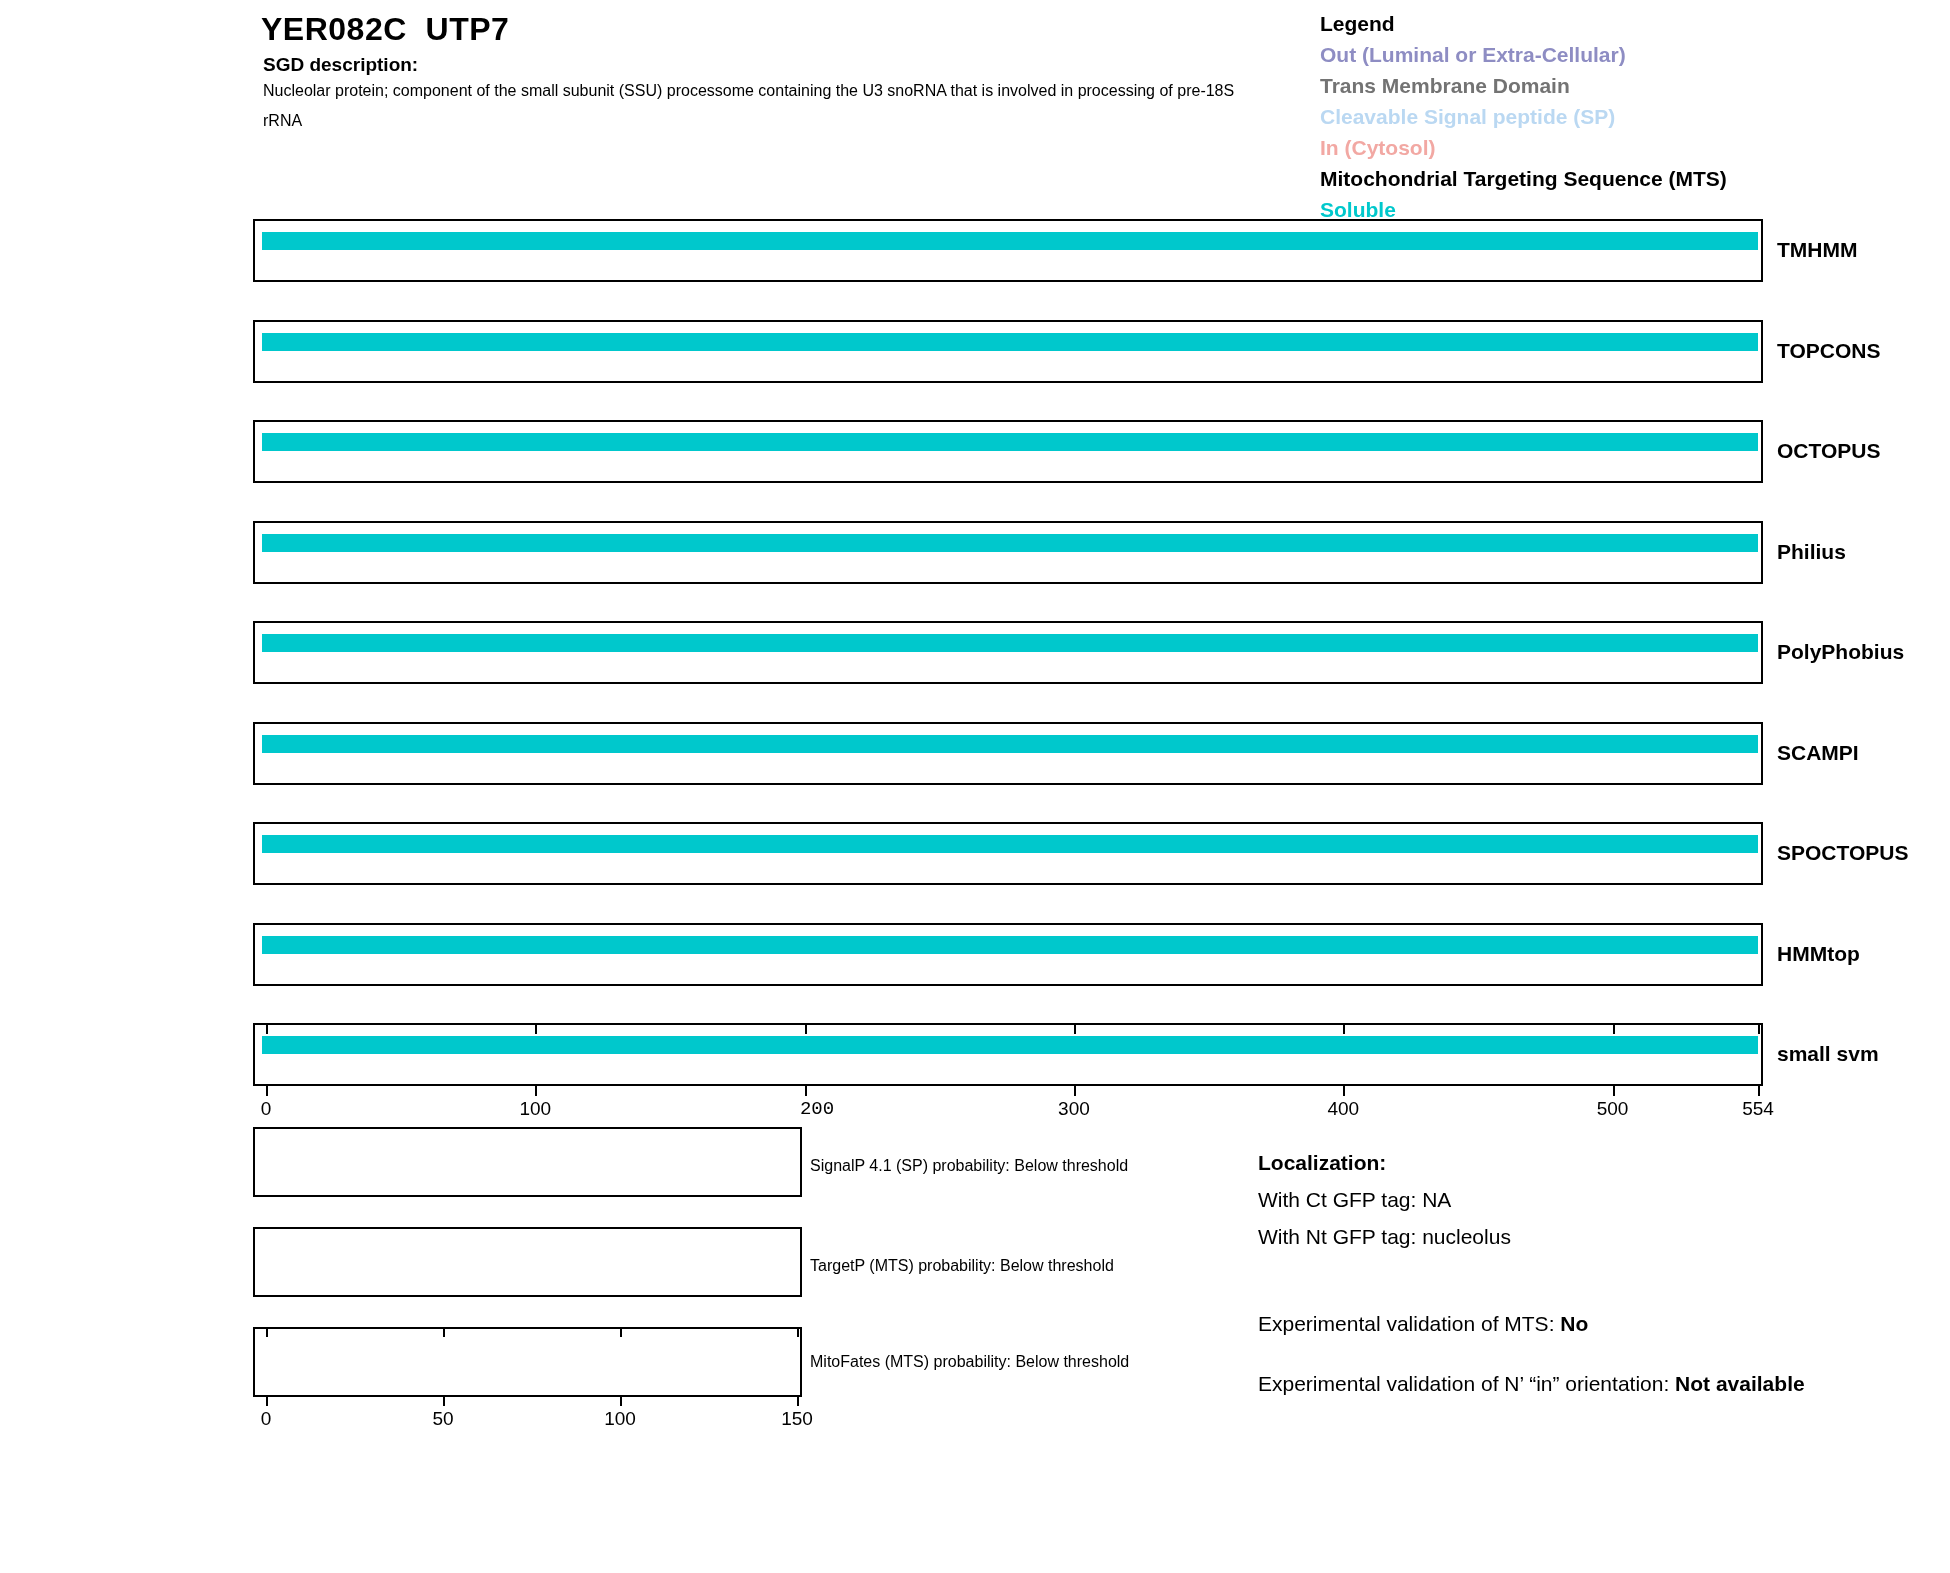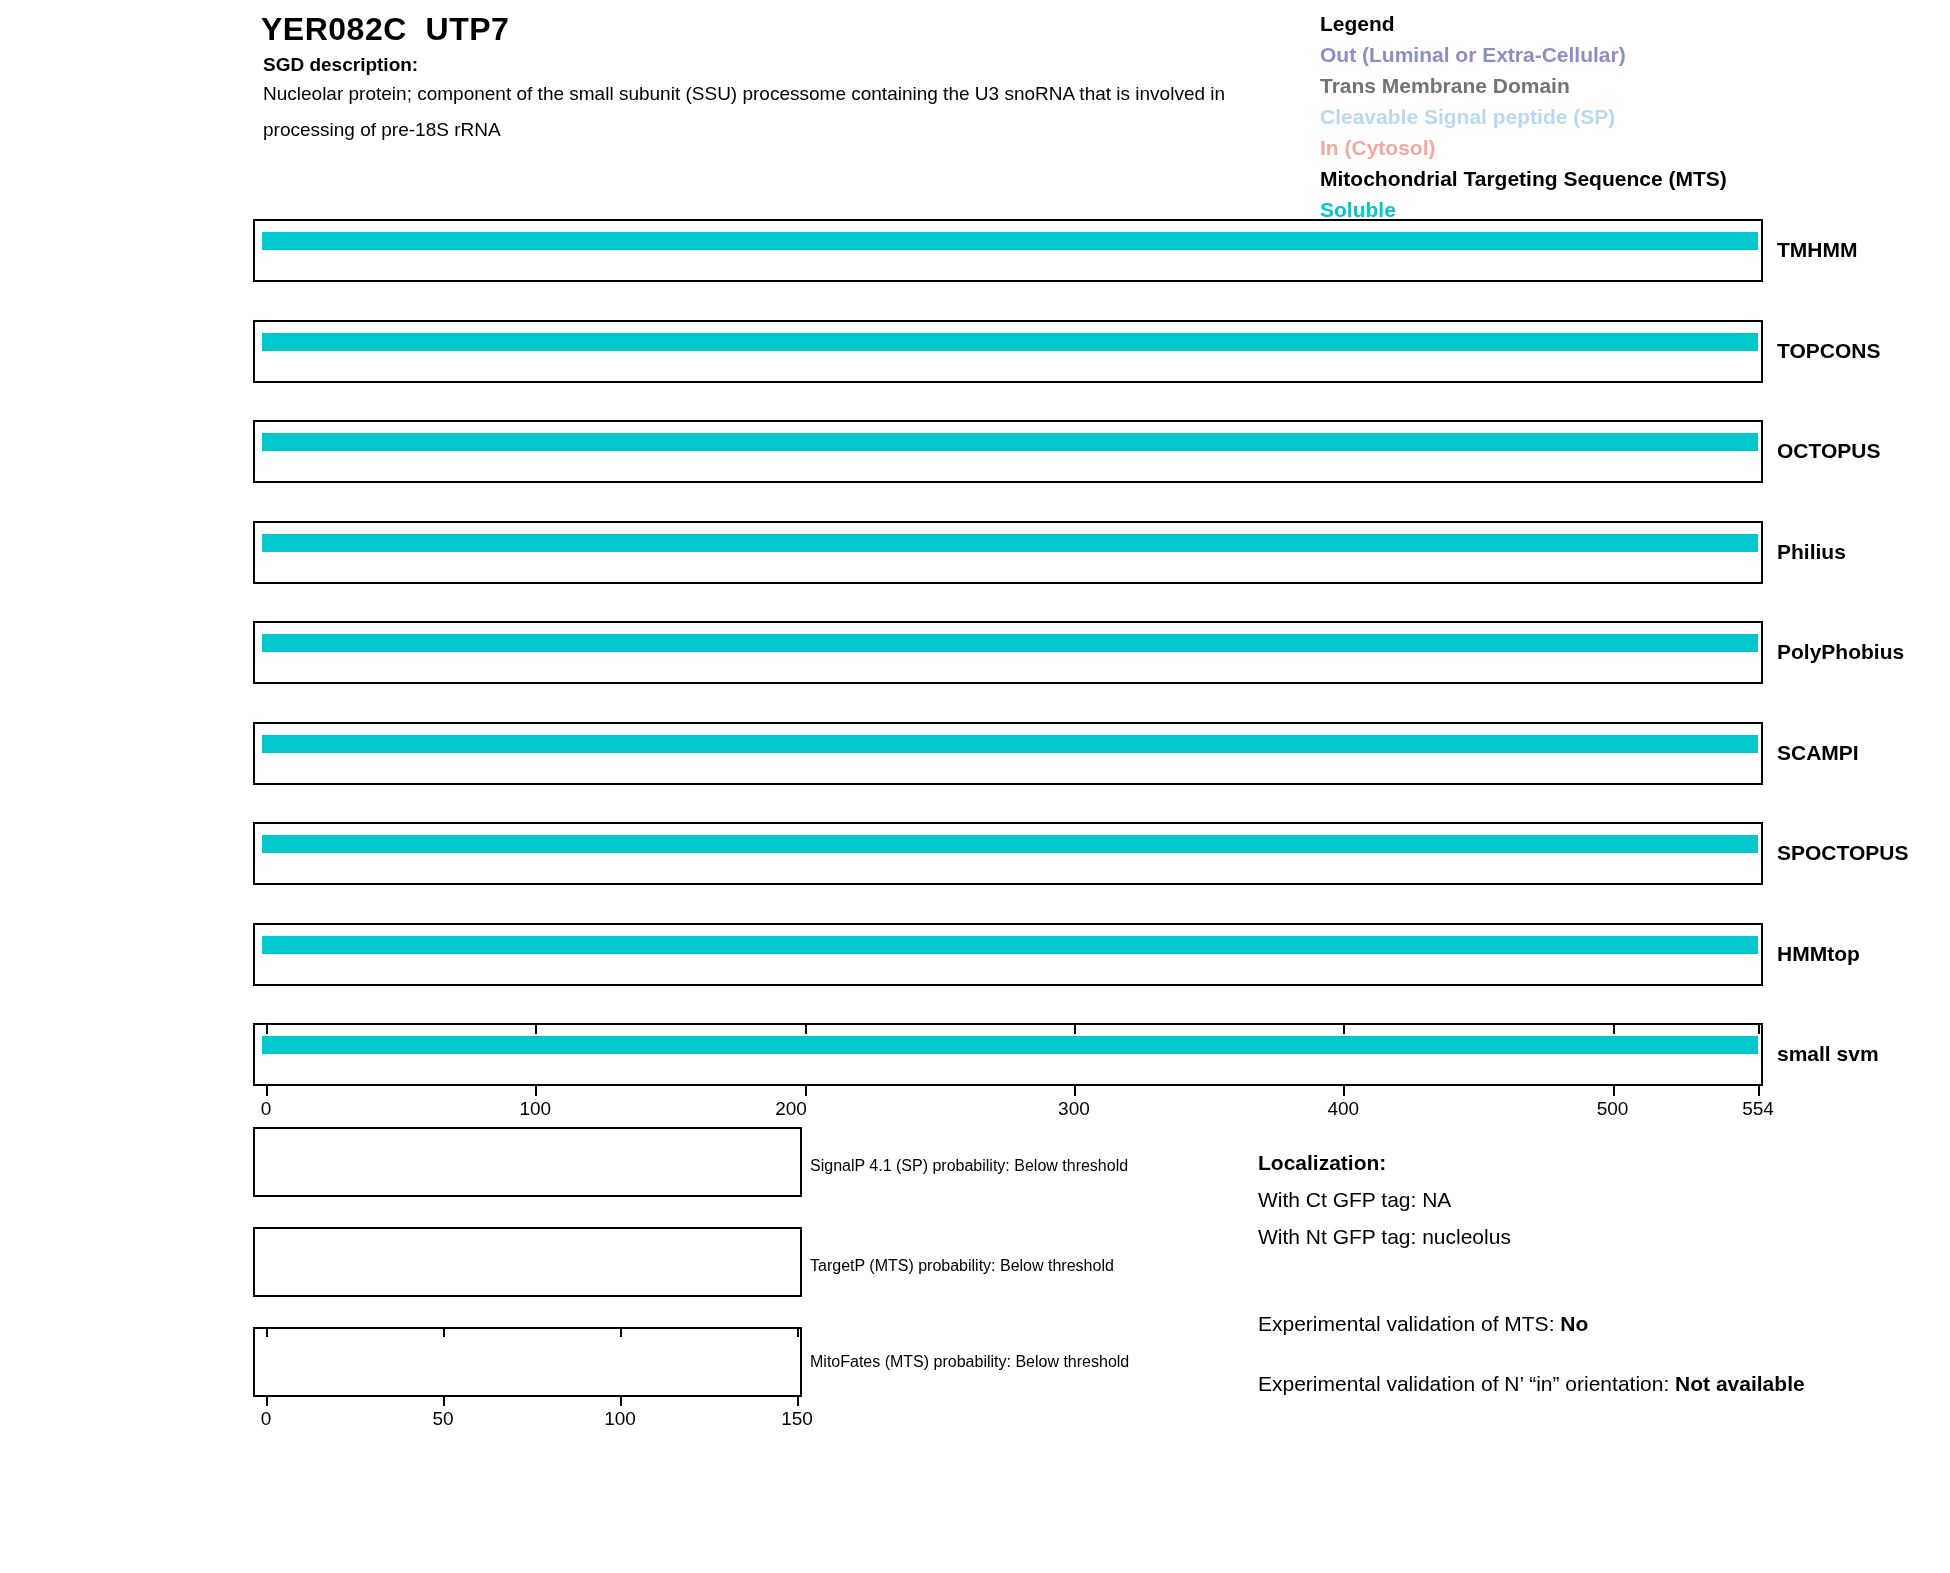--- a/index.html
+++ b/index.html
@@ -3,21 +3,21 @@
 <meta charset="utf-8">
 <style>
   html,body{margin:0;padding:0;background:#fff;}
   #canvas{
     position:relative;width:1950px;height:1573px;background:#ffffff;
     font-family:"Liberation Sans","DejaVu Sans",sans-serif;color:#000;overflow:hidden;
   }
   .abs{position:absolute;}
   #page-title{left:261px;top:11px;font-size:32px;font-weight:bold;white-space:pre;letter-spacing:.5px;}
   #sgd-heading{left:263px;top:54px;font-size:19px;font-weight:bold;}
-  #sgd-desc{left:263px;top:76px;width:1005px;font-size:19px;line-height:36px;}
+  #sgd-desc{left:263px;top:76px;width:1005px;font-size:16px;line-height:30px;}
   #legend{left:1320px;top:8px;width:560px;font-size:21px;font-weight:bold;line-height:31px;}
   #legend-title{color:#000;}
   .legend-item{display:block;}
   .track-box{position:absolute;left:253px;width:1510px;height:63px;border:2px solid #000;box-sizing:border-box;background:#fff;}
   .track-bar{position:absolute;height:18px;background:#00C8CC;}
   .track-label{position:absolute;left:1777px;font-size:21px;font-weight:bold;white-space:nowrap;}
   .tick{position:absolute;width:2px;background:#000;}
   .tick-label{position:absolute;font-size:19px;transform:translateX(-50%);white-space:nowrap;}
   .small-box{position:absolute;left:253px;width:549px;height:70px;border:2px solid #000;box-sizing:border-box;background:#fff;}
   .plot-label{position:absolute;left:810px;font-size:16px;line-height:32px;}
@@ -76,21 +76,21 @@
       <div class="track-bar" style="left: 262px; top: 1036px; width: 1496px; background: rgb(0, 200, 204);"></div>
       <div class="track-label" style="top: 1042px;">small svm</div>
       <div class="tick" style="left: 266px; top: 1025px; height: 9px;"></div>
       <div class="tick" style="left: 266px; top: 1086px; height: 10px;"></div>
       <div class="tick-label" style="left: 266px; top: 1098px;">0</div>
       <div class="tick" style="left: 535.314px; top: 1025px; height: 9px;"></div>
       <div class="tick" style="left: 535.314px; top: 1086px; height: 10px;"></div>
       <div class="tick-label" style="left: 535.314px; top: 1098px;">100</div>
       <div class="tick" style="left: 804.628px; top: 1025px; height: 9px;"></div>
       <div class="tick" style="left: 804.628px; top: 1086px; height: 10px;"></div>
-      <div class="tick-label" style="left: 791px; top: 1098px;">200</div>
+      <div class="tick-label" style="left: 817px; top: 1098px; font-family: Liberation Mono, monospace;">200</div>
       <div class="tick" style="left: 1073.94px; top: 1025px; height: 9px;"></div>
       <div class="tick" style="left: 1073.94px; top: 1086px; height: 10px;"></div>
       <div class="tick-label" style="left: 1073.94px; top: 1098px;">300</div>
       <div class="tick" style="left: 1343.26px; top: 1025px; height: 9px;"></div>
       <div class="tick" style="left: 1343.26px; top: 1086px; height: 10px;"></div>
       <div class="tick-label" style="left: 1343.26px; top: 1098px;">400</div>
       <div class="tick" style="left: 1612.57px; top: 1025px; height: 9px;"></div>
       <div class="tick" style="left: 1612.57px; top: 1086px; height: 10px;"></div>
       <div class="tick-label" style="left: 1612.57px; top: 1098px;">500</div>
       <div class="tick" style="left: 1758px; top: 1025px; height: 9px;"></div>

